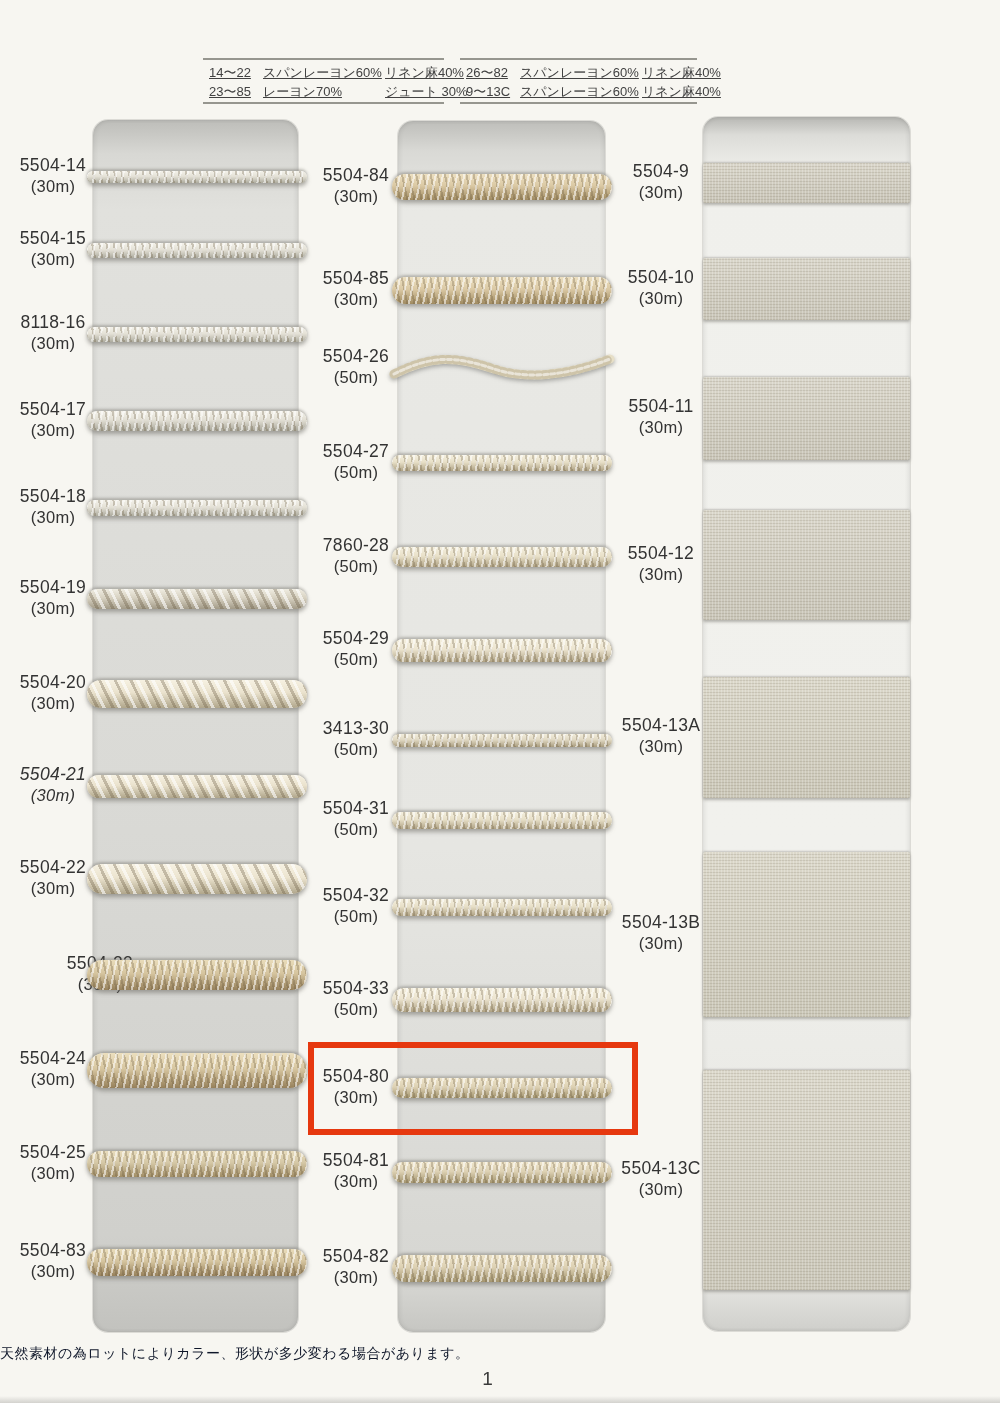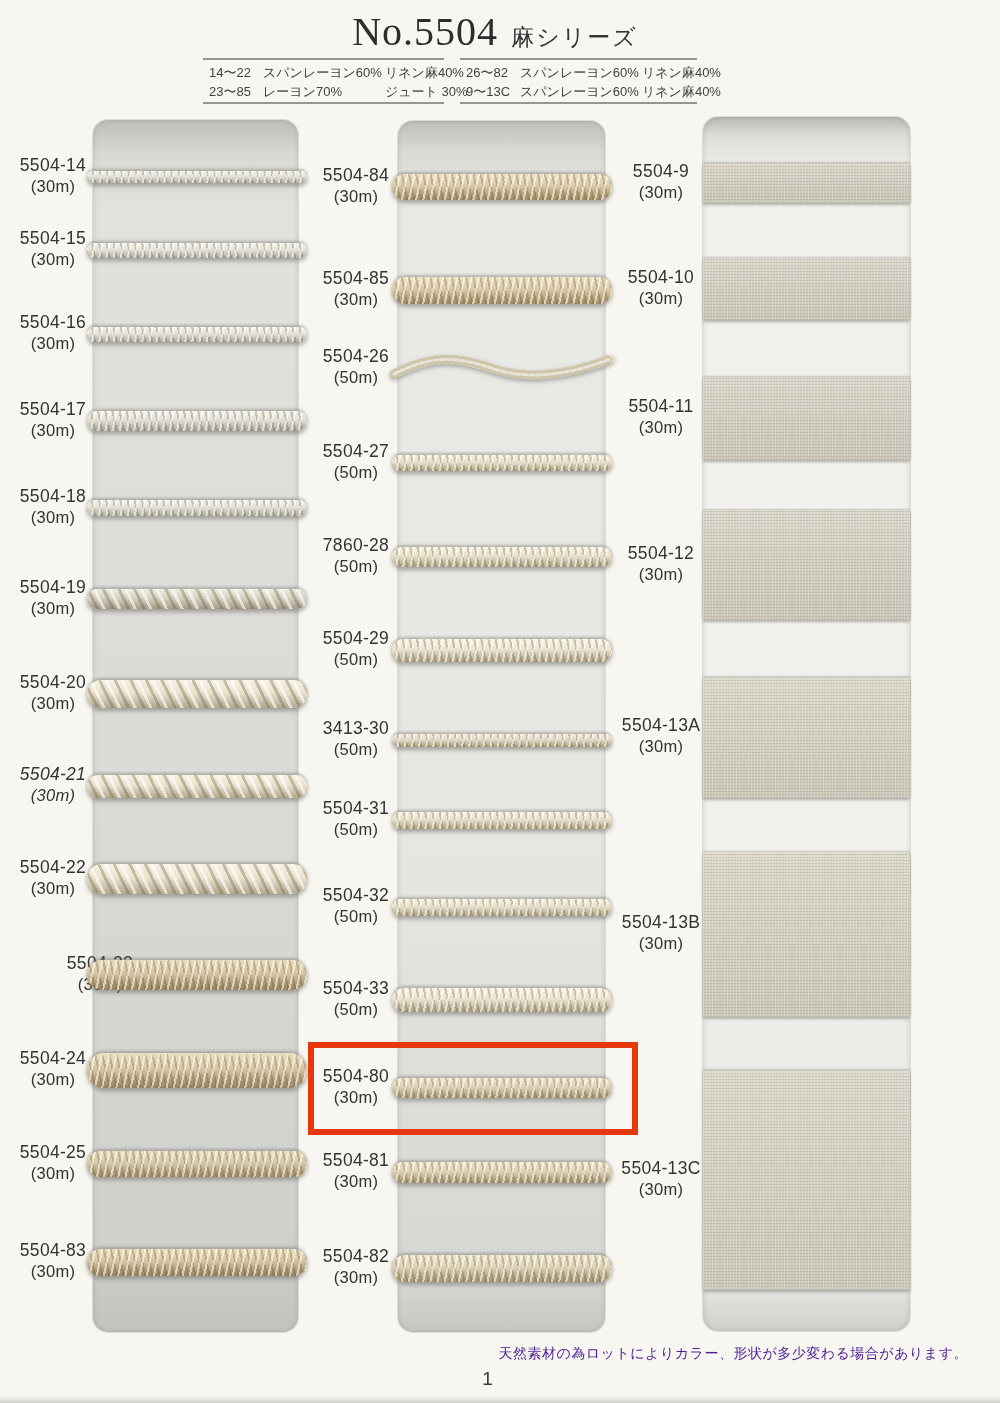--- a/index.html
+++ b/index.html
@@ -15,21 +15,21 @@
     display:flex;justify-content:center;align-items:baseline;gap:13px;
   }
   .title-no{font-family:"Liberation Serif","DejaVu Serif",serif;font-size:40px;color:#2d2d2d;letter-spacing:1px;}
   .title-series{font-size:23px;color:#333;letter-spacing:2px;}
   
   .spec{
     position:absolute;top:58px;height:36px;
     border-top:2px solid #96968f;border-bottom:2px solid #96968f;
     padding:3px 0 3px 6px;font-size:13px;color:#424242;
   }
-  .spec-row{display:flex;line-height:19px;white-space:nowrap;}
+  .spec-row{display:flex;line-height:19px;white-space:nowrap;text-decoration:underline;}
   .sp-range{width:54px;flex:none;}
   .sp-mat{width:110px;flex:none;display:flex;justify-content:flex-start;margin-right:12px;}
   .sp-third{flex:1;text-align:right;}
   
   .card{
     position:absolute;border-radius:15px;
     box-shadow:inset 2px 0 4px rgba(0,0,0,.07), inset -2px 0 4px rgba(0,0,0,.07), 0 0 0 1px rgba(140,140,135,.25);
   }
   .card1{background:linear-gradient(180deg,#bdbdb9 0,#d8d8d4 34px,#e1e1dd 90px,#dadad6 55%,#d0d0cc 92%,#c2c2be 100%);}
   .card2{background:linear-gradient(180deg,#bebeba 0,#d9d9d5 30px,#e9e9e5 90px,#e6e6e2 60%,#d6d6d2 96%,#c6c6c2 100%);}
@@ -58,33 +58,29 @@
       repeating-linear-gradient(90deg, rgba(255,255,255,.22) 0 1px, rgba(255,255,255,0) 1px 3px),
       repeating-linear-gradient(0deg, rgba(105,95,75,.16) 0 1px, rgba(105,95,75,0) 1px 3px),
       linear-gradient(180deg, rgba(255,255,255,.14), rgba(0,0,0,.05));
     border-radius:2px;
     box-shadow:0 2px 3px rgba(120,118,110,.5), 0 -1px 2px rgba(120,118,110,.35);
   }
   .wave-svg{position:absolute;overflow:visible;filter:drop-shadow(0 2px 2px rgba(110,110,105,.55));}
   
   .highlight-rect{position:absolute;border-style:solid;z-index:30;}
   
-  .footer-note{position:absolute;top:1345px;left:0;width:968px;text-align:right;font-size:14px;color:#4c1d95;letter-spacing:.5px;}
+  .footer-note{position:absolute;top:1345px;left:0;width:968px;text-align:left;font-size:14px;color:#0f172a;letter-spacing:.5px;}
   .page-number{position:absolute;top:1368px;left:0;width:975px;text-align:center;font-size:19px;color:#3a3a3a;}
   .bottom-edge{position:absolute;bottom:0;left:0;width:100%;height:7px;background:linear-gradient(180deg,rgba(180,179,175,0),#d3d2ce);}
 </style>
 </head>
 <body>
 
 <div class="page" id="page">
 
-  <div class="title">
-    <span class="title-no">No.5504</span>
-    <span class="title-series">麻シリーズ</span>
-  </div>
 
   <div class="spec" style="left:203px;width:235px;">
     <div class="spec-row">
       <span class="sp-range">14〜22</span>
       <span class="sp-mat">
           <span>スパンレーヨン60%</span>
           <span></span>
         </span>
       <span class="sp-third">リネン麻40%</span>
     </div>
@@ -127,21 +123,21 @@
       <div class="scode">5504-14</div>
       <div class="slen">(30m)</div>
     </div>
     <div class="swatch braid" style="left: 87px; width: 220px; top: 171px; height: 12px; border-radius: 6px; --hi: #f3f1e9; --base: #e4e1d6; --lo: #adab9e;"></div>
     <div class="slabel" style="left: 12px; width: 82px; top: 228px;">
       <div class="scode">5504-15</div>
       <div class="slen">(30m)</div>
     </div>
     <div class="swatch braid" style="left: 87px; width: 220px; top: 242.5px; height: 15px; border-radius: 7.5px; --hi: #f3f1e9; --base: #e4e1d6; --lo: #adab9e;"></div>
     <div class="slabel" style="left: 12px; width: 82px; top: 312px;">
-      <div class="scode">5504-16</div>
+      <div class="scode">8118-16</div>
       <div class="slen">(30m)</div>
     </div>
     <div class="swatch braid" style="left: 87px; width: 220px; top: 326.5px; height: 15px; border-radius: 7.5px; --hi: #f3f1e9; --base: #e4e1d6; --lo: #adab9e;"></div>
     <div class="slabel" style="left: 12px; width: 82px; top: 399px;">
       <div class="scode">5504-17</div>
       <div class="slen">(30m)</div>
     </div>
     <div class="swatch braid" style="left: 87px; width: 220px; top: 411px; height: 20px; border-radius: 10px; --hi: #f3f1e9; --base: #e2dfd4; --lo: #a8a699;"></div>
     <div class="slabel" style="left: 12px; width: 82px; top: 486px;">
       <div class="scode">5504-18</div>

